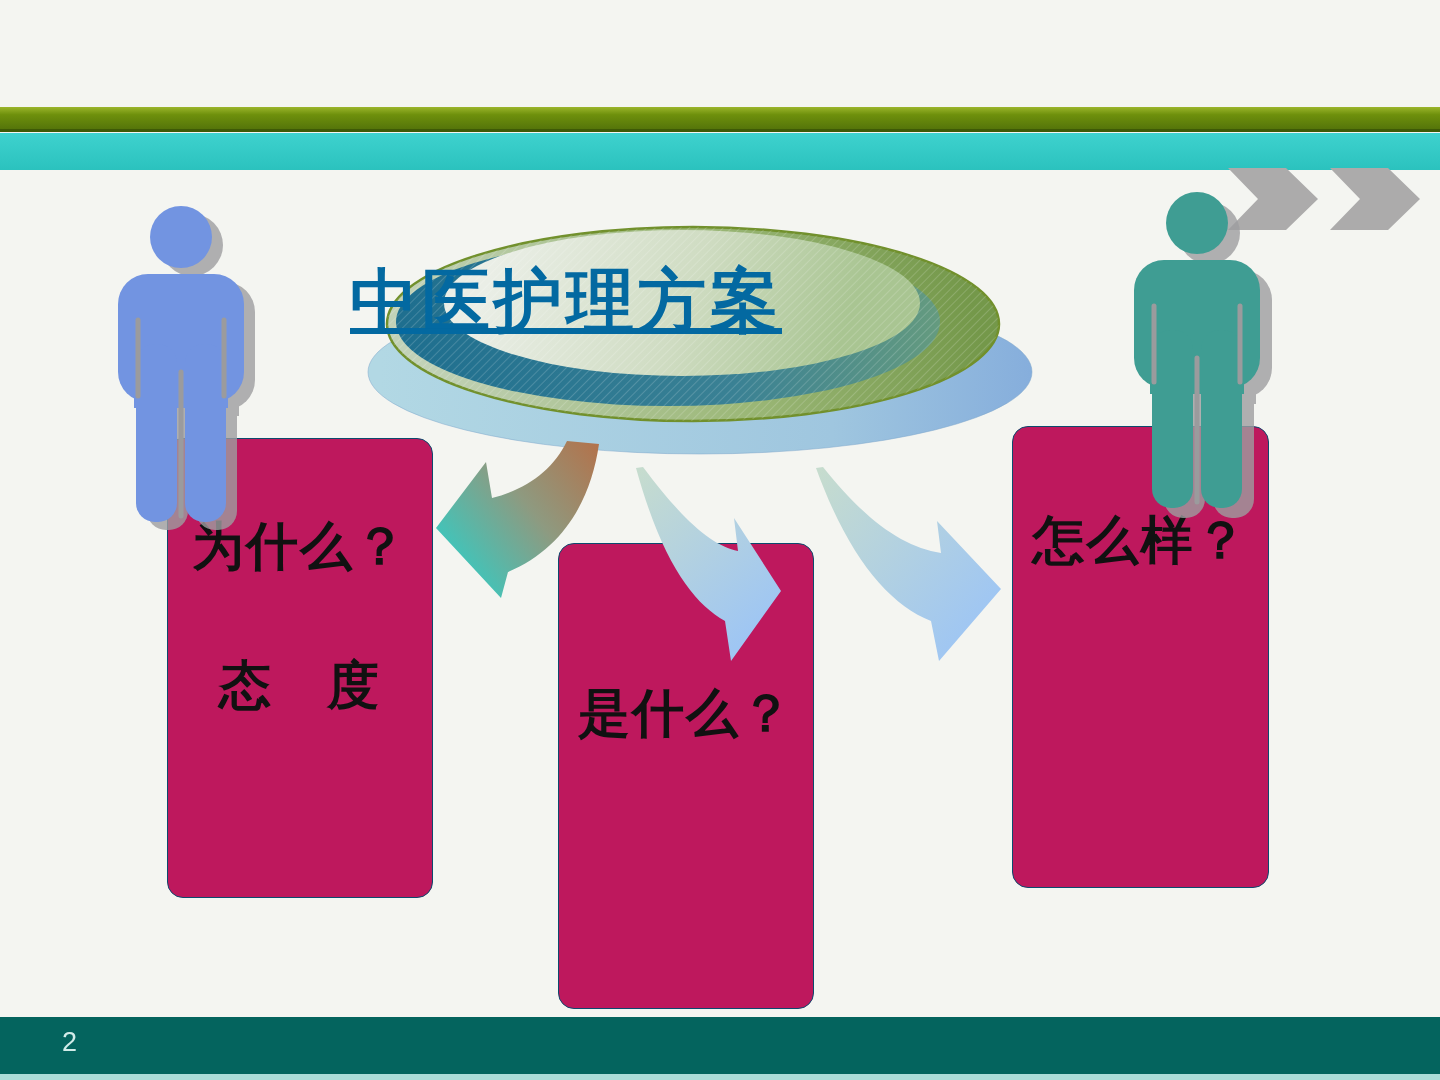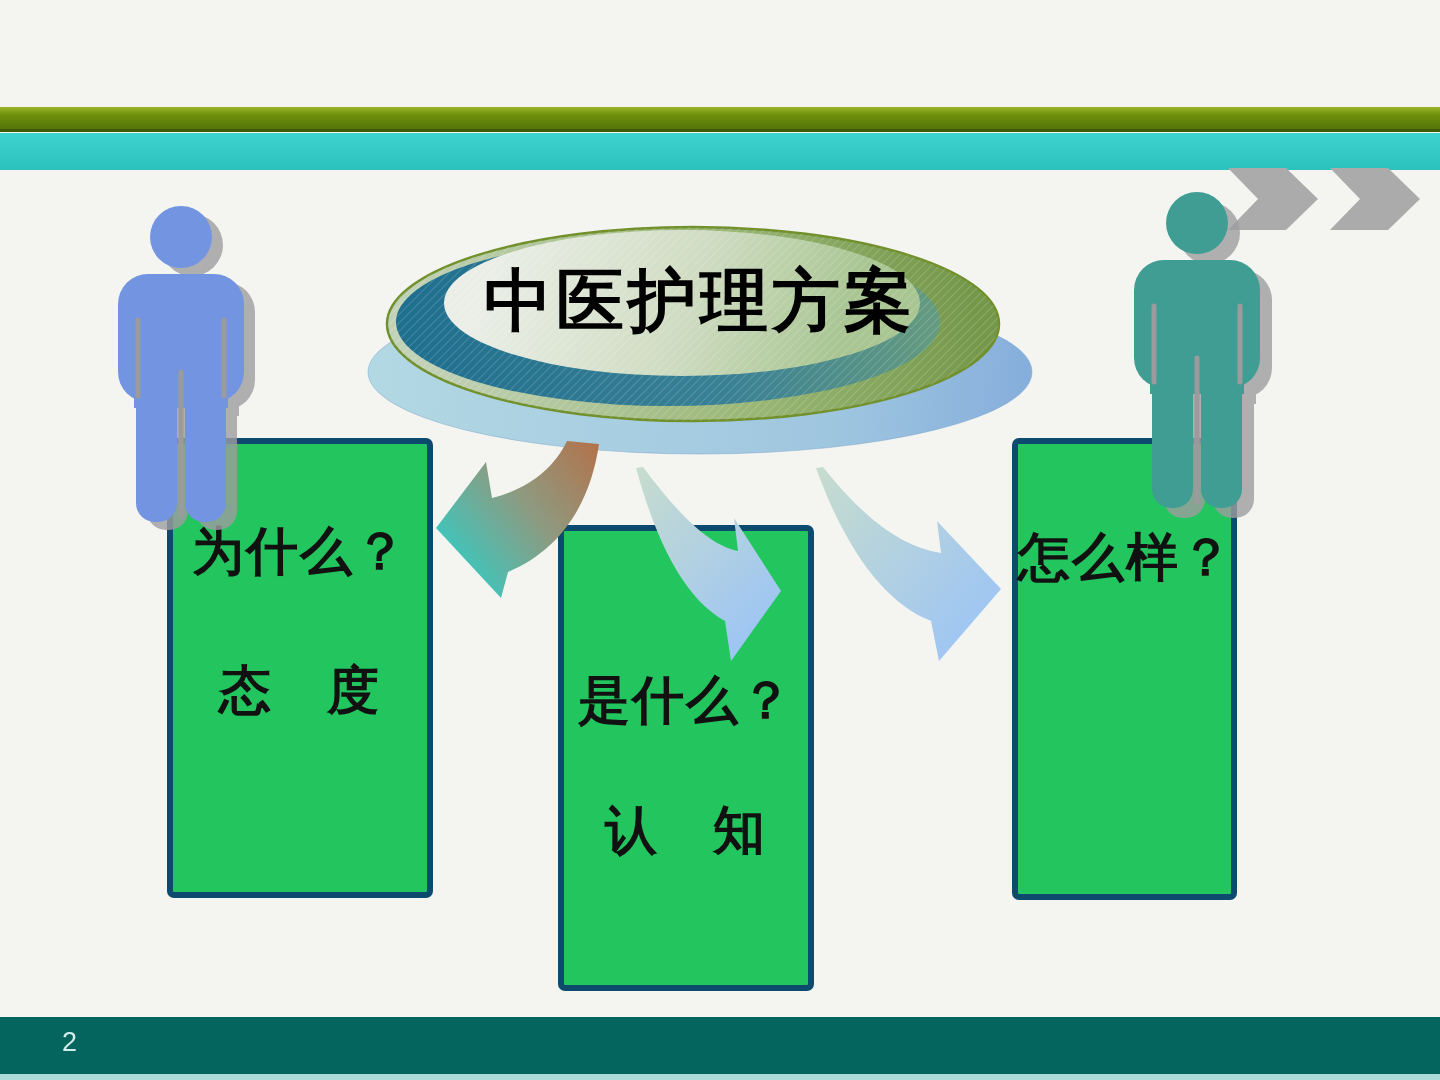--- a/index.html
+++ b/index.html
@@ -9,25 +9,25 @@
   }
   .bar-olive{position:absolute;left:0;top:107px;width:1440px;height:22px;
     background:linear-gradient(#9BB52B,#6E900C 35%,#55750A);border-bottom:3px solid #3E5A06;}
   .bar-teal{position:absolute;left:0;top:133px;width:1440px;height:37px;
     background:linear-gradient(#3ED2CE,#2BC2BE);}
   .footer-bar{position:absolute;left:0;top:1017px;width:1440px;height:57px;background:#04645E;}
   .footer-strip{position:absolute;left:0;top:1074px;width:1440px;height:6px;background:#ABDCD8;}
   .page-number{position:absolute;left:62px;top:1027px;font-size:27px;color:#D2ECE9;}
   svg.layer{position:absolute;left:0;top:0;width:1440px;height:1080px;pointer-events:none;}
   .slide-title{
-    position:absolute;left:350px;top:256px;width:700px;text-align:center;
-    font-size:68px;font-weight:700;letter-spacing:4px;color:#000000;white-space:nowrap;
+    position:absolute;left:350px;top:256px;width:700px;text-align:left;
+    font-size:68px;font-weight:700;letter-spacing:4px;color:#0369a1;white-space:nowrap;text-decoration:underline;
   }
-  .qbox{position:absolute;background:#22c55e;border:6px solid #0c4a6e;
-    border-radius:7px;box-sizing:border-box;}
+  .qbox{position:absolute;background:#be185d;border:1px solid #0c4a6e;
+    border-radius:16px;box-sizing:border-box;}
   .qbox .line{position:absolute;left:0;width:100%;text-align:center;
     font-size:52px;font-weight:600;color:#111;line-height:66px;letter-spacing:2px;white-space:nowrap;}
 </style>
 </head>
 <body>
 
 <div class="slide">
 
   <div class="bar-olive"></div>
   <div class="bar-teal"></div>
@@ -76,25 +76,24 @@
       <ellipse cx="693" cy="324" rx="306" ry="97" fill="url(#hatch)" clip-path="url(#discClip)"></ellipse>
     </g>
   </svg>
 
   <div class="slide-title">中医护理方案</div>
 
   <div class="qbox" style="left:167px;top:438px;width:266px;height:460px">
     <div class="line" style="top:74px">为什么？</div>
     <div class="line" style="top:213px">态　度</div>
   </div>
-  <div class="qbox" style="left:558px;top:525px;width:256px;height:466px">
+  <div class="qbox" style="left:558px;top:543px;width:256px;height:466px">
     <div class="line" style="top:136px">是什么？</div>
-    <div class="line" style="top:266px">认　知</div>
   </div>
-  <div class="qbox" style="left:1012px;top:438px;width:225px;height:462px">
+  <div class="qbox" style="left:1012px;top:426px;width:257px;height:462px">
     <div class="line" style="top:80px">怎么样？</div>
   </div>
 
   <svg class="layer" viewBox="0 0 1440 1080">
     <defs>
       <g id="person-shape">
         <circle cx="0" cy="33" r="31"></circle>
         <rect x="-63" y="70" width="126" height="128" rx="30"></rect>
         <rect x="-47" y="92" width="94" height="112"></rect>
         <rect x="-45" y="140" width="41" height="178" rx="19"></rect>

